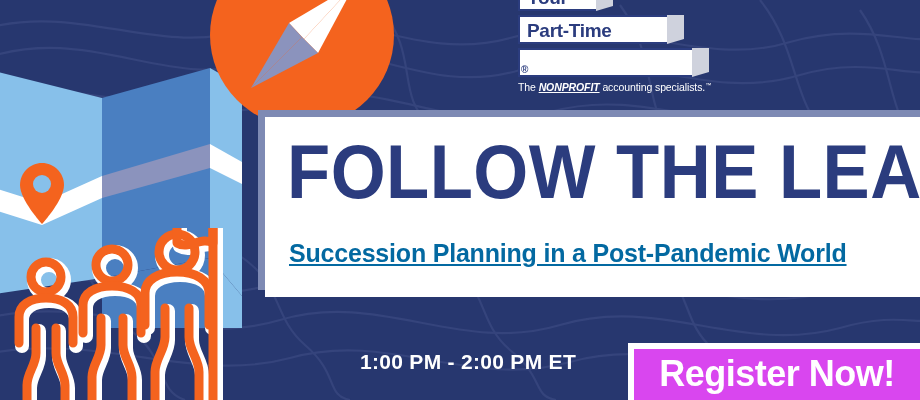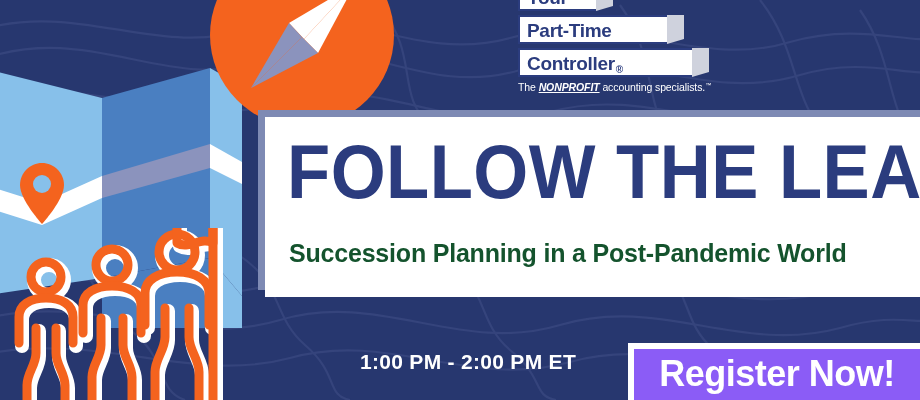--- a/index.html
+++ b/index.html
@@ -97,46 +97,47 @@
     line-height: 78px;
     letter-spacing: 0.5px;
     transform: scaleX(0.93);
     transform-origin: left top;
     white-space: nowrap;
     font-family: "Liberation Sans Narrow", "Liberation Sans", sans-serif;
   }
   .subhead {
     position: absolute;
     left: 24px; top: 122px;
-    color: #14532d;
+    color: #0369a1;
     font-weight: bold;
     font-size: 25px;
     letter-spacing: -0.2px;
     white-space: nowrap;
+    text-decoration: underline;
   }
 
   
   .datetime {
     position: absolute;
     left: 318px; top: 348px;
     width: 300px;
     text-align: center;
     color: #ffffff;
     font-weight: bold;
     font-size: 21px;
     line-height: 27px;
     letter-spacing: 0.3px;
   }
 
   
   .reg-btn {
     position: absolute;
     left: 628px; top: 343px;
     width: 292px; height: 57px;
-    background: #8b5cf6;
+    background: #d946ef;
     border-top: 6px solid #ffffff;
     border-left: 6px solid #ffffff;
     box-sizing: border-box;
     display: flex;
     align-items: center;
     justify-content: center;
   }
   .reg-btn span {
     color: #ffffff;
     font-weight: bold;
@@ -253,21 +254,20 @@
   </div>
 
   <div class="logo">
     <div class="logo-row logo-r1">
       <span>Your</span>
     </div>
     <div class="logo-row logo-r2">
       <span>Part-Time</span>
     </div>
     <div class="logo-row logo-r3">
-      <span>Controller</span>
         <span class="reg">®</span>
     </div>
     <div class="logo-tag"><span>The </span><i>NONPROFIT</i><span> accounting specialists.</span><sup>™</sup></div>
   </div>
 
   <div class="card-shadow"></div>
   <div class="card">
     <div class="headline">FOLLOW THE LEADER</div>
     <div class="subhead">Succession Planning in a Post-Pandemic World</div>
   </div>

